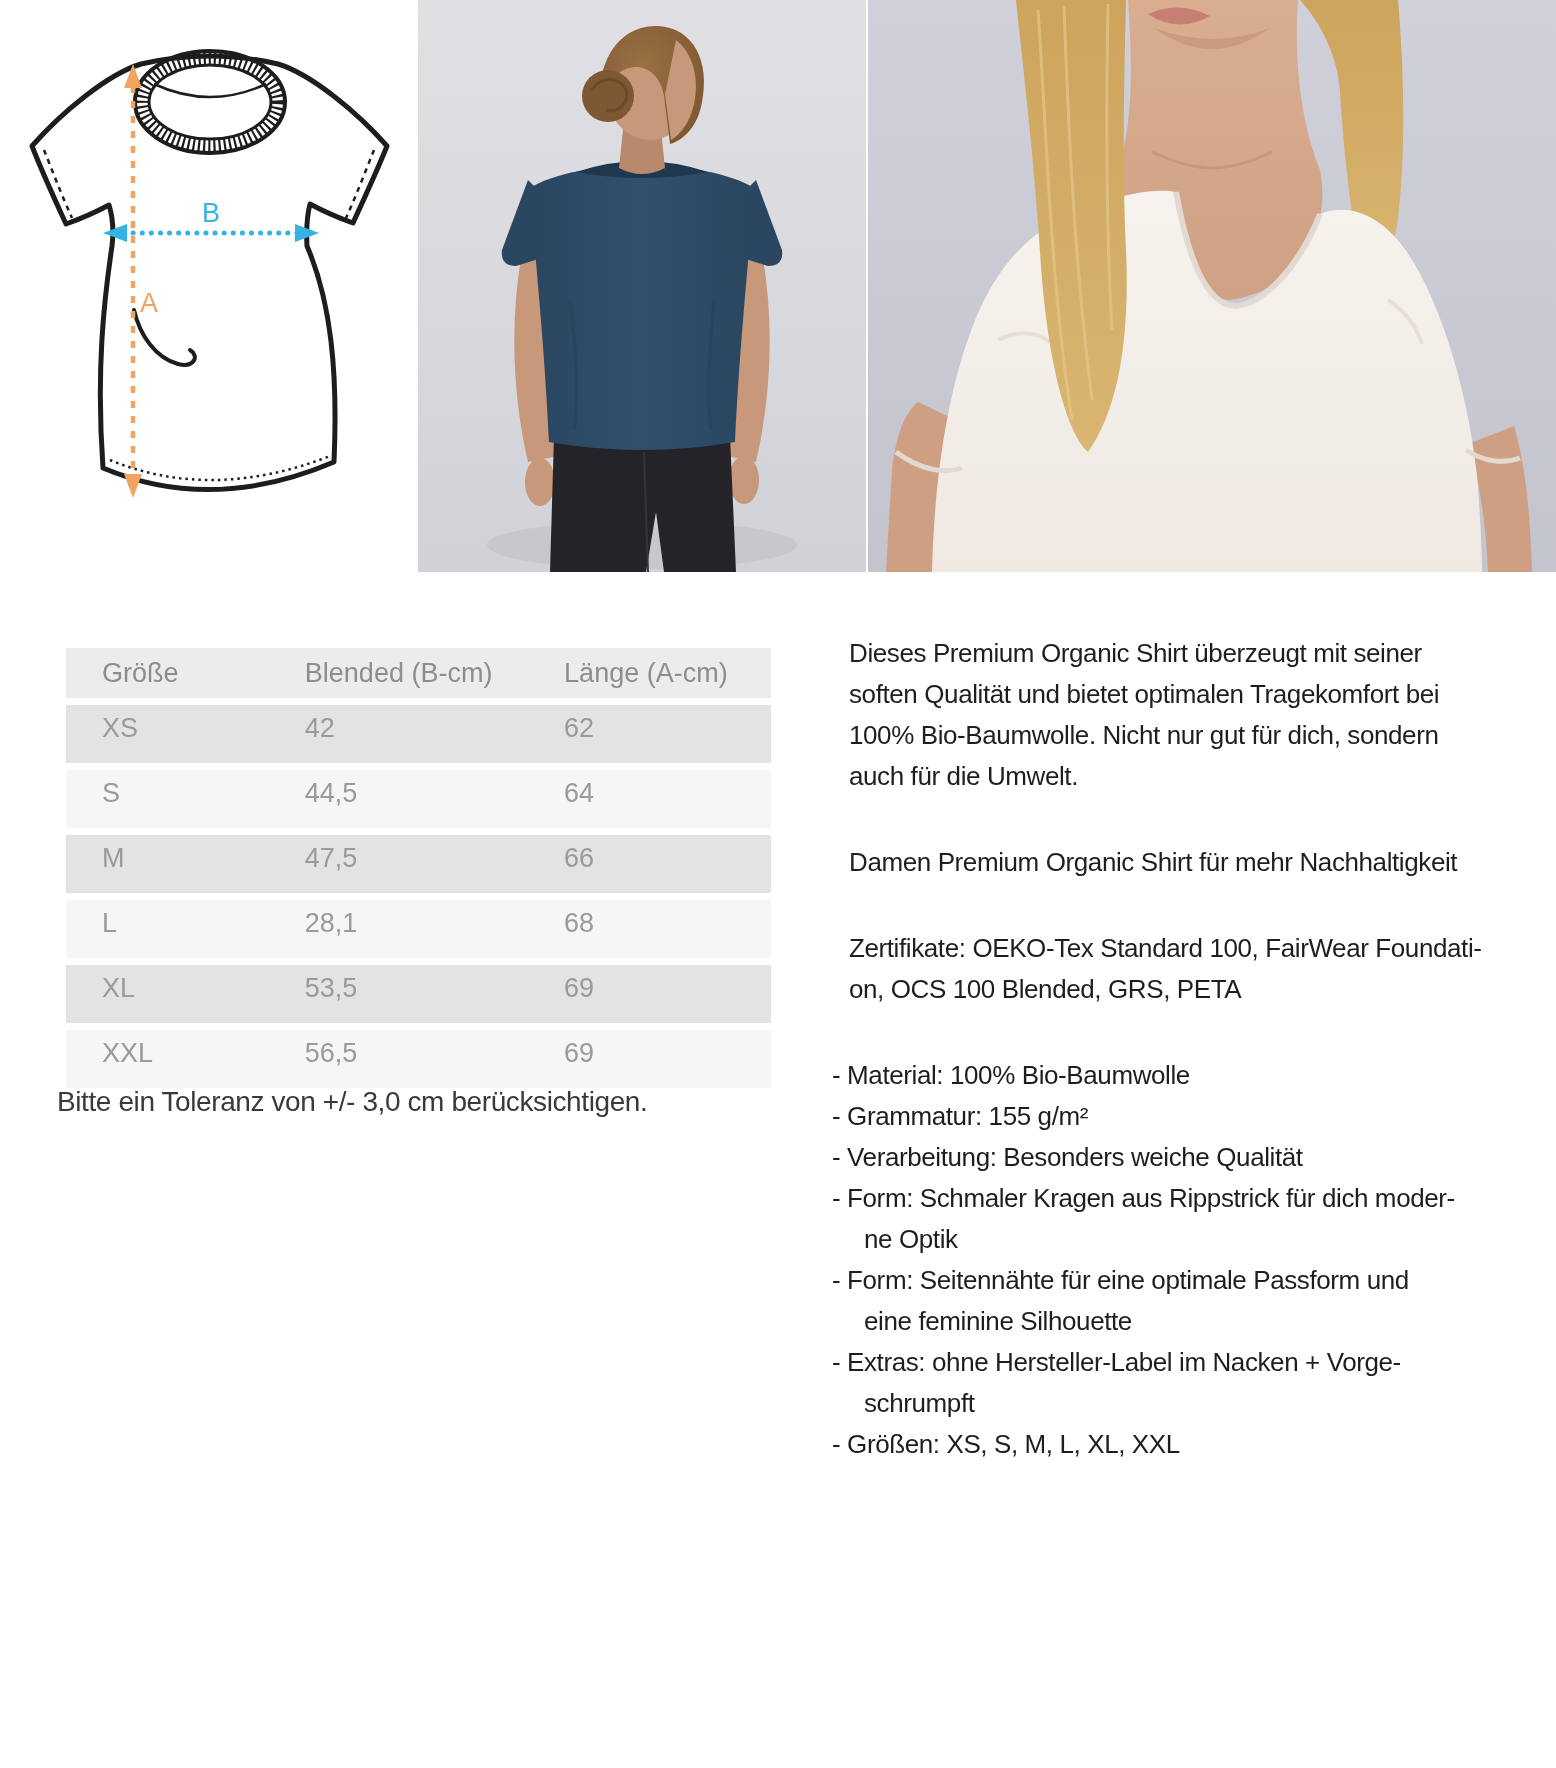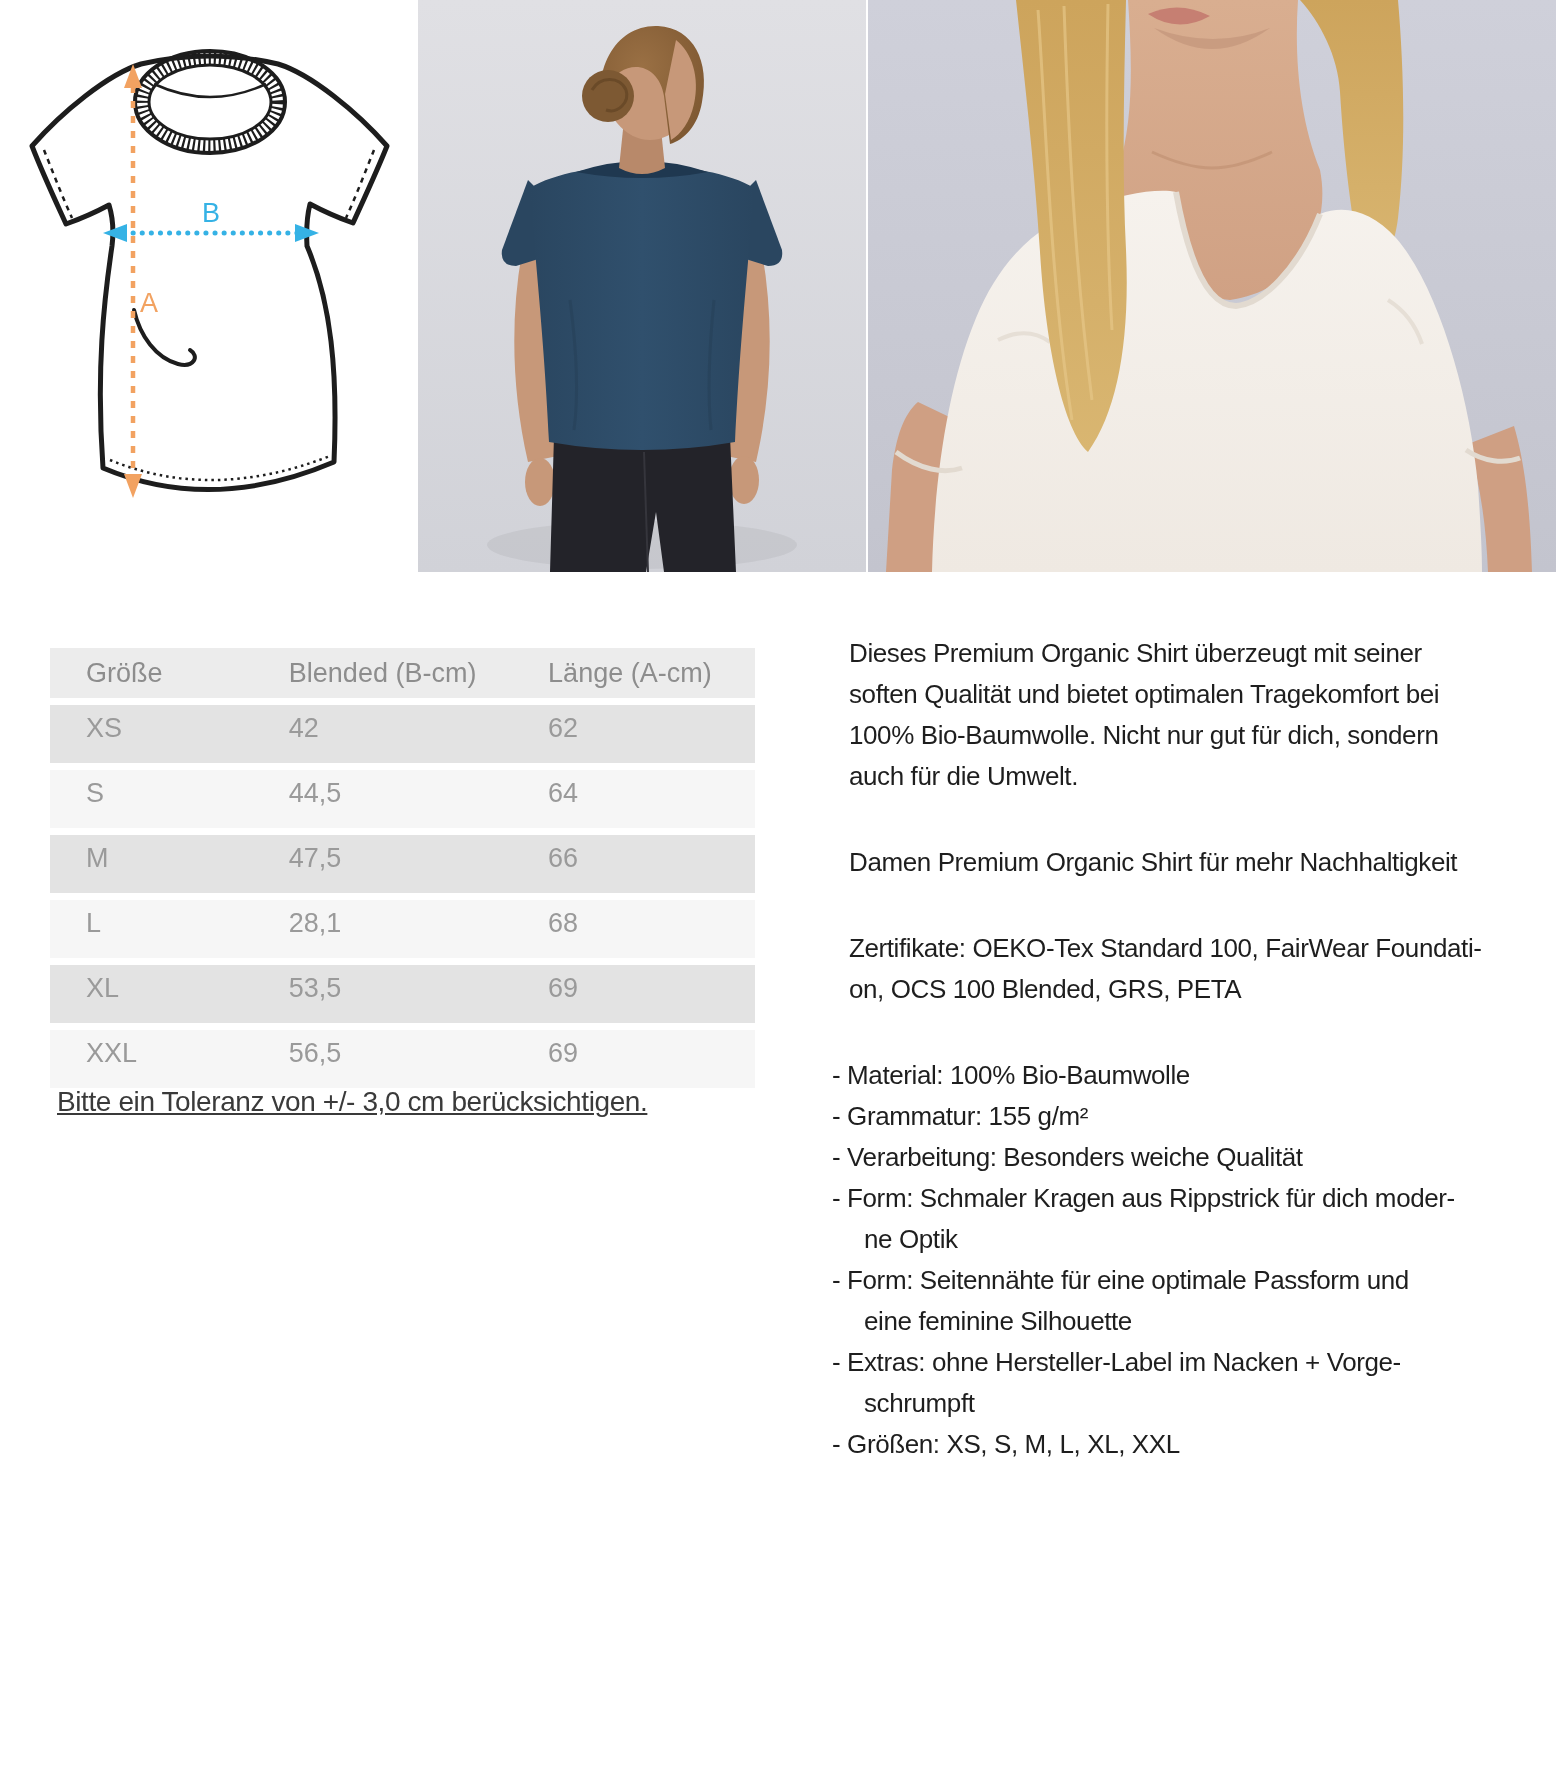--- a/index.html
+++ b/index.html
@@ -7,31 +7,31 @@
        font-family:"Liberation Sans","DejaVu Sans",sans-serif;color:#1e1e1e;}
 
   
   .diagram{position:absolute;left:0;top:0;width:418px;height:520px;}
   .photo{position:absolute;top:0;height:572px;overflow:hidden;}
   .photo-back{left:418px;width:448px;}
   .photo-front{left:866px;width:690px;border-left:2px solid rgba(255,255,255,.7);}
   .photo svg{display:block;width:100%;height:100%;}
 
   
-  table.size-table{position:absolute;left:50px;top:641px;width:705px;
+  table.size-table{position:absolute;left:66px;top:641px;width:705px;
     border-collapse:separate;border-spacing:0 7px;font-size:27px;}
   table.size-table th{background:#ececec;color:#8d8d8d;font-weight:normal;
     text-align:left;height:50px;padding:0 0 0 36px;}
   table.size-table td{color:#9a9a9a;height:46px;padding:0 0 12px 36px;}
   table.size-table tbody tr:nth-child(odd) td{background:#e3e3e3;}
   table.size-table tbody tr:nth-child(even) td{background:#f6f6f6;}
   .col-size{width:195px;}  .col-breite{width:262px;}  .col-laenge{width:248px;}
 
   .tolerance{position:absolute;left:57px;top:1086px;font-size:28px;color:#3a3a3a;
-    letter-spacing:-0.4px;text-decoration:underline;}
+    letter-spacing:-0.4px;}
 
   
   .description{position:absolute;left:832px;top:633px;width:706px;
     font-size:26px;line-height:41px;letter-spacing:-0.4px;color:#1e1e1e;}
   .para{white-space:pre-line;margin:0 0 45px 17px;}
   .bullet{white-space:pre-line;padding-left:32px;text-indent:-32px;}
 
   
   .diagram text{font-family:"Liberation Sans","DejaVu Sans",sans-serif;}
 </style>

